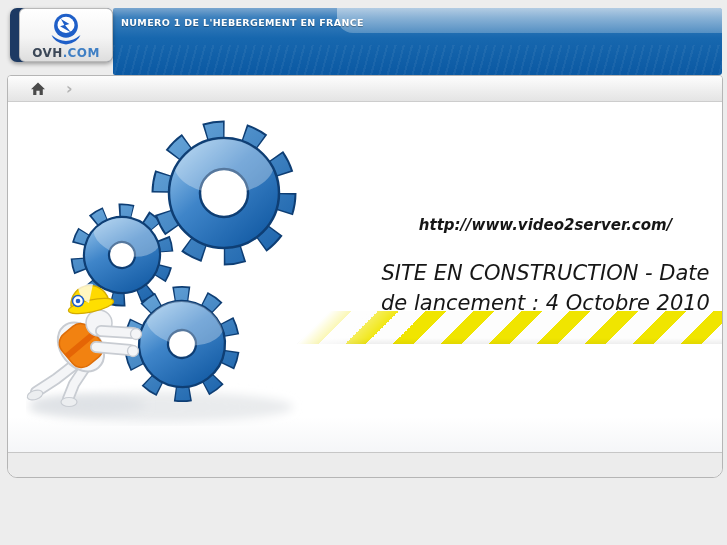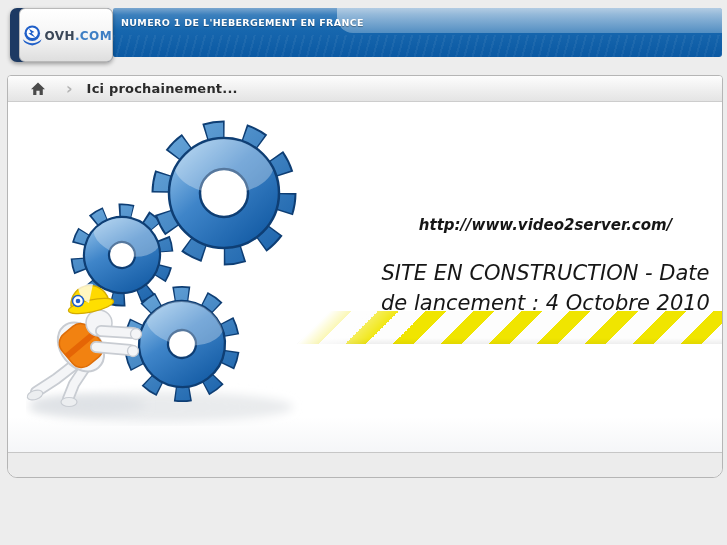--- a/index.html
+++ b/index.html
@@ -15,29 +15,29 @@
   .logo-box {
     position:absolute; left:10px; top:8px; width:103px; height:54px;
     background:#1d3a63; border-radius:7px;
     box-shadow:0 2px 4px rgba(0,0,0,0.35);
     z-index:3;
   }
   .logo-inner {
     position:absolute; left:9px; top:0; right:0; bottom:0;
     background:linear-gradient(180deg,#ffffff 0%,#f4f4f4 55%,#dedede 100%);
     border:1px solid #b9b9b9; border-radius:6px;
-    display:flex; flex-direction:row; align-items:center; justify-content:center;
+    display:flex; flex-direction:column; align-items:center; justify-content:center;
     padding-top:2px;
   }
   .logo-text { font-size:12px; font-weight:bold; letter-spacing:0.4px; margin-top:-1px; }
   .logo-text .brand { color:#3b4757; }
   .logo-text .suffix { color:#3f7fc4; }
 
   .banner {
-    position:absolute; left:113px; top:8px; width:609px; height:49px;
+    position:absolute; left:113px; top:8px; width:609px; height:67px;
     background:linear-gradient(180deg,#7aa6cf 0%,#3c80bd 14%,#1767ae 45%,#0b59a3 100%);
     border-radius:2px 3px 3px 2px;
     z-index:2;
   }
   .banner::after {
     content:""; position:absolute; left:0; right:0; top:55%; bottom:0;
     background:repeating-linear-gradient(105deg,
       rgba(255,255,255,0.05) 0 2px, rgba(255,255,255,0) 2px 8px);
     border-radius:0 0 3px 2px;
     pointer-events:none;
@@ -133,21 +133,20 @@
   <div class="banner-slogan">NUMERO 1 DE L'HEBERGEMENT EN FRANCE</div>
 </div>
 
 <div class="panel">
 
   <div class="breadcrumb-bar">
     <svg class="home-icon" viewBox="0 0 16 16">
       <path d="M8 1.6 L15 8.2 H12.8 V14 H9.6 V9.8 H6.4 V14 H3.2 V8.2 H1 Z" fill="#4a4a4a"></path>
     </svg>
     <span class="crumb-sep">›</span>
-    <span class="crumb-label">Ici prochainement...</span>
   </div>
 
   <div class="content">
 
     <svg class="illustration" width="312" height="322" viewBox="0 0 312 322">
       <defs>
         <linearGradient id="gbody" x1="0" y1="0" x2="0.9" y2="1">
           <stop offset="0" stop-color="#a9d2f2"></stop>
           <stop offset="0.45" stop-color="#3f85c9"></stop>
           <stop offset="1" stop-color="#0e56a0"></stop>

